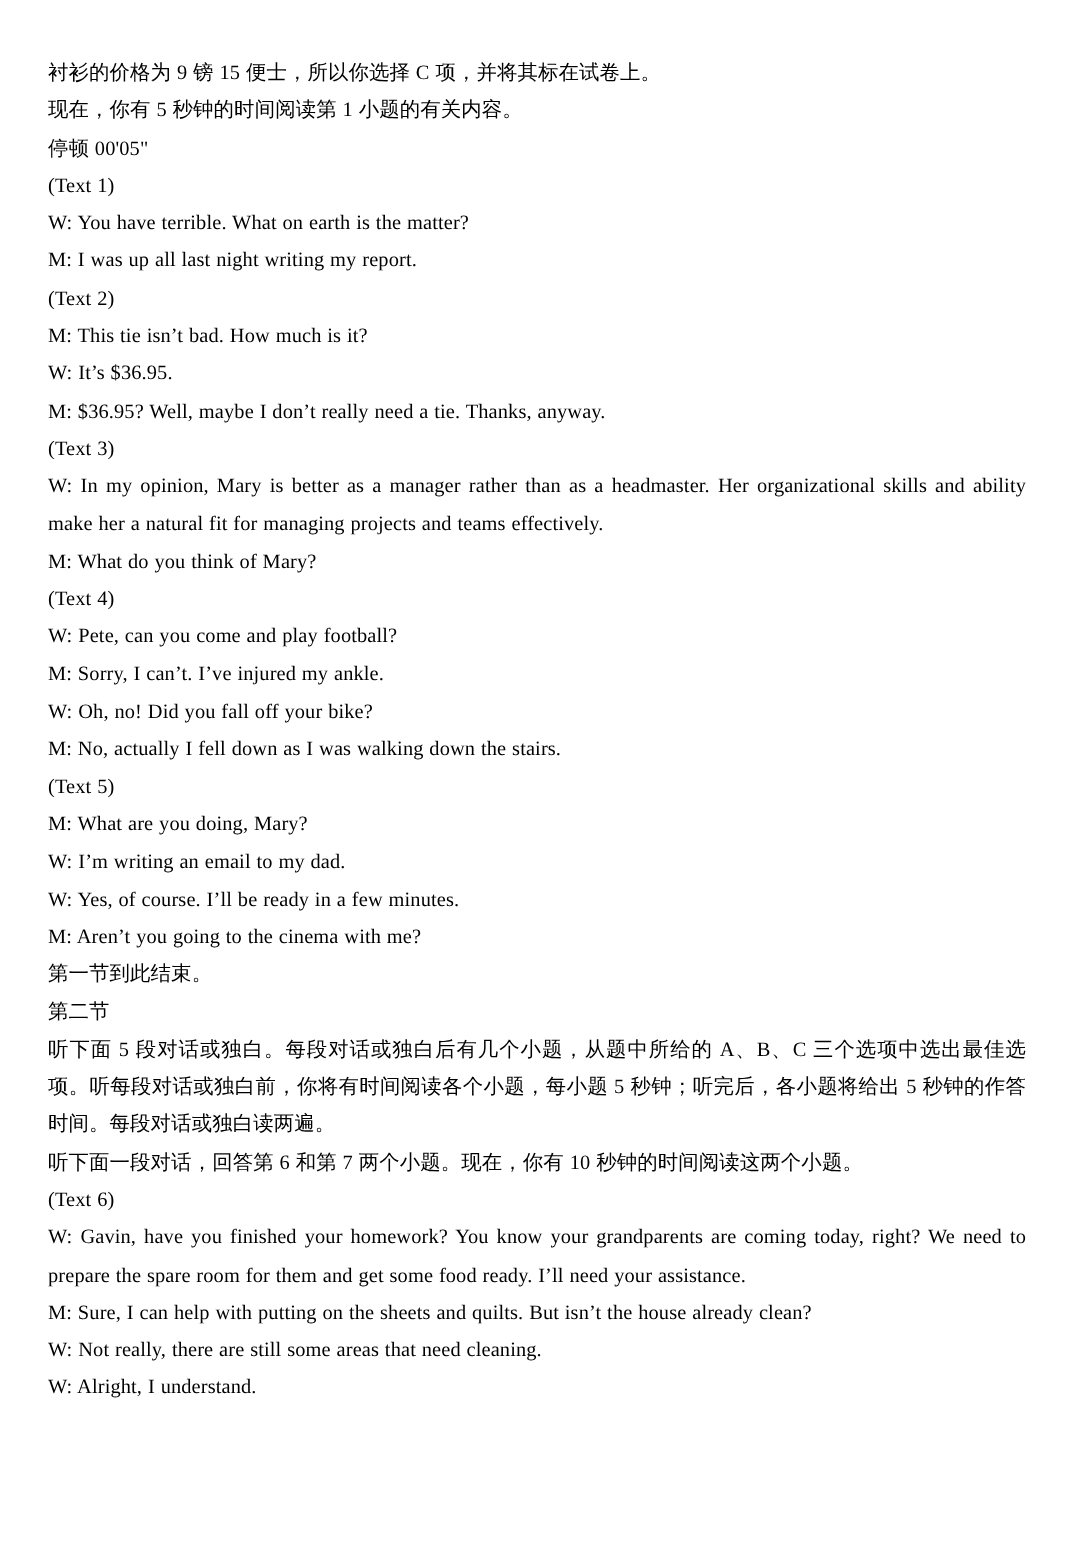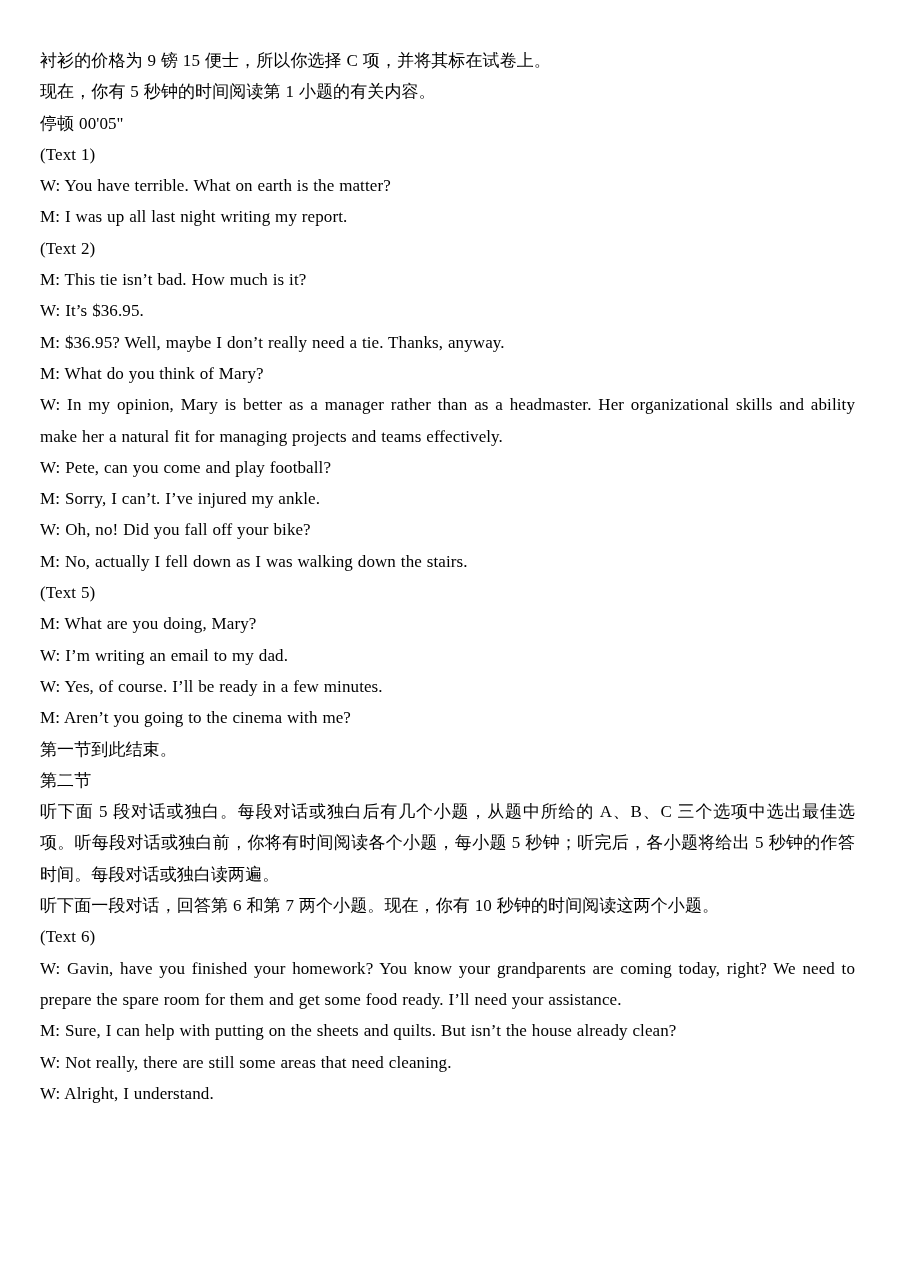--- a/index.html
+++ b/index.html
@@ -38,22 +38,24 @@
   <p>衬衫的价格为 9 镑 15 便士，所以你选择 C 项，并将其标在试卷上。</p>
   <p>现在，你有 5 秒钟的时间阅读第 1 小题的有关内容。</p>
   <p>停顿 00'05"</p>
   <p>(Text 1)</p>
   <p>W: You have terrible. What on earth is the matter?</p>
   <p>M: I was up all last night writing my report.</p>
   <p>(Text 2)</p>
   <p>M: This tie isn’t bad. How much is it?</p>
   <p>W: It’s $36.95.</p>
   <p>M: $36.95? Well, maybe I don’t really need a tie. Thanks, anyway.</p>
+  <p>(Text 3)</p>
+  <p>W: In my opinion, Mary is better as a manager rather than as a headmaster. Her organizational skills and ability make her a natural fit for managing projects and teams effectively.</p>
   <p>M: What do you think of Mary?</p>
-  <p>W: In my opinion, Mary is better as a manager rather than as a headmaster. Her organizational skills and ability make her a natural fit for managing projects and teams effectively.</p>
+  <p>(Text 4)</p>
   <p>W: Pete, can you come and play football?</p>
   <p>M: Sorry, I can’t. I’ve injured my ankle.</p>
   <p>W: Oh, no! Did you fall off your bike?</p>
   <p>M: No, actually I fell down as I was walking down the stairs.</p>
   <p>(Text 5)</p>
   <p>M: What are you doing, Mary?</p>
   <p>W: I’m writing an email to my dad.</p>
   <p>W: Yes, of course. I’ll be ready in a few minutes.</p>
   <p>M: Aren’t you going to the cinema with me?</p>
   <p>第一节到此结束。</p>

